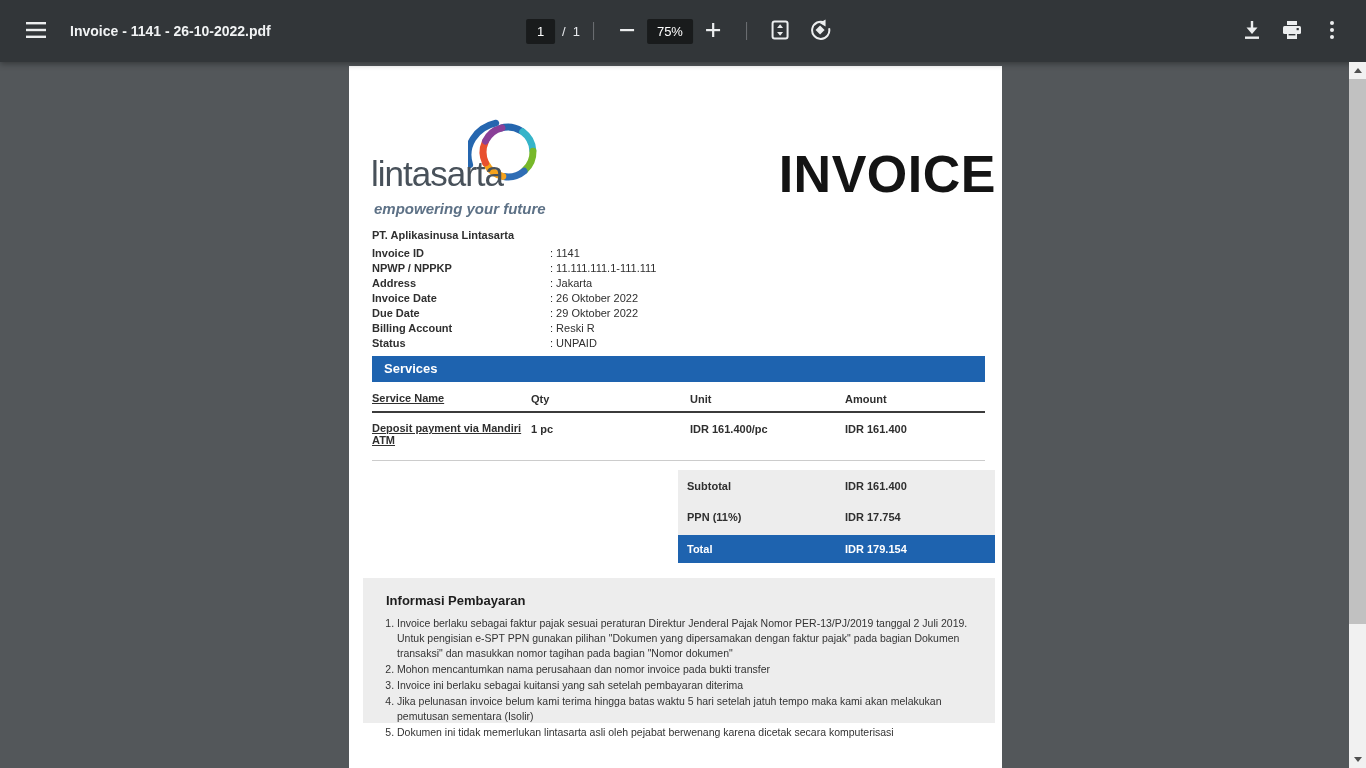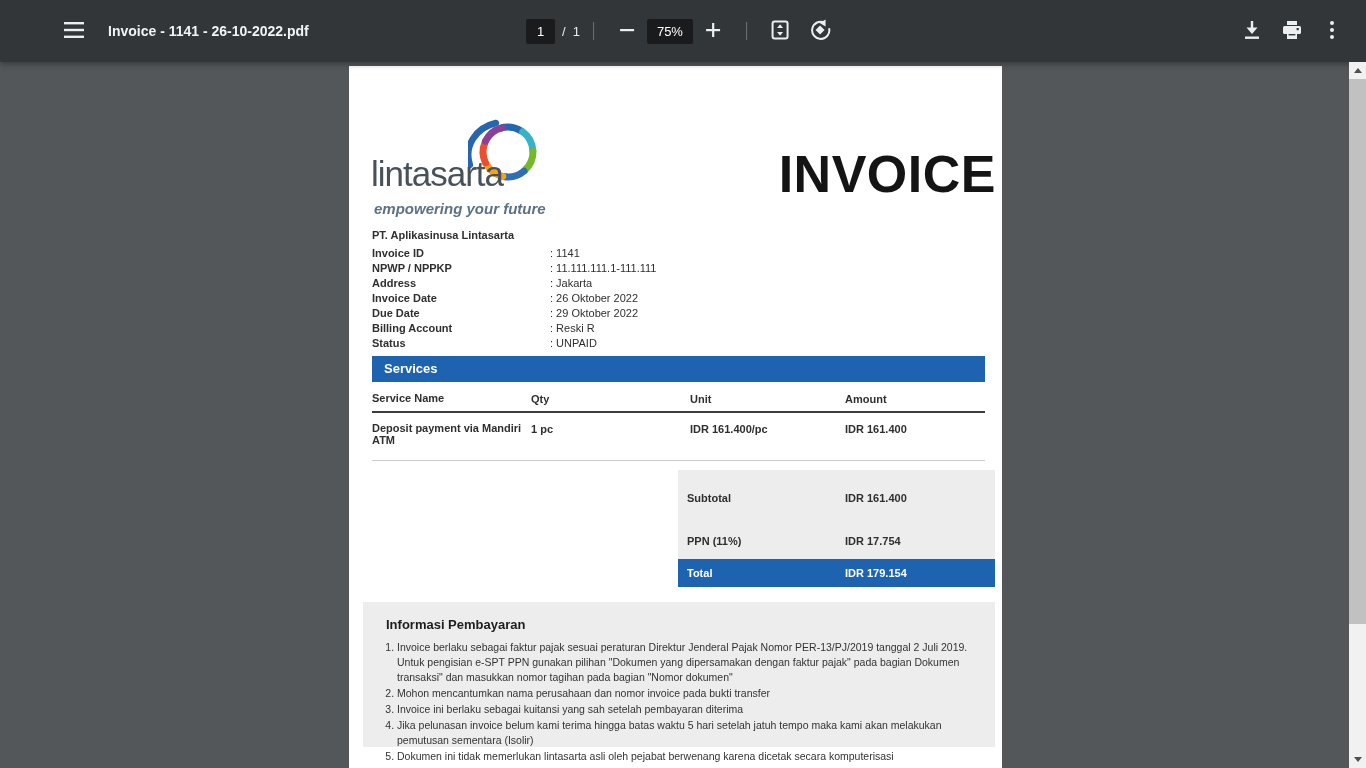--- a/index.html
+++ b/index.html
@@ -3,21 +3,21 @@
 <meta charset="utf-8">
 <style>
   * { box-sizing: border-box; margin: 0; padding: 0; }
   html,body { width:1366px; height:768px; overflow:hidden; }
   body { background:#53575a; font-family:"Liberation Sans", sans-serif; }
 
   
   .toolbar {
     position:fixed; top:0; left:0; width:1366px; height:62px;
     background:#323639; color:#f1f3f4; display:flex; align-items:center;
-    z-index:20; box-shadow:0 2px 6px rgba(0,0,0,.35);padding-left:38px;
+    z-index:20; box-shadow:0 2px 6px rgba(0,0,0,.35);
   }
   .tb-left { display:flex; align-items:center; margin-left:16px; min-width:0; }
   .tb-btn {
     width:40px; height:40px; border:none; background:transparent; color:#f1f3f4;
     display:flex; align-items:center; justify-content:center; border-radius:50%;
     cursor:pointer; flex:0 0 auto;
   }
   .tb-title { font-size:14px; font-weight:bold; margin-left:14px; white-space:nowrap; }
   .tb-center {
     position:absolute; left:50%; transform:translateX(-50%);
@@ -73,34 +73,34 @@
   }
 
   
   .thead { position:absolute; left:23px; top:327px; width:613px; font-size:11px; font-weight:bold; }
   .thead-line { position:absolute; left:23px; top:345px; width:613px; height:2px; background:#3b3b3b; }
   .trow { position:absolute; left:23px; top:357px; width:613px; font-size:11px; font-weight:bold; }
   .row-line { position:absolute; left:23px; top:394px; width:613px; height:1px; background:#cccccc; }
   .col-qty { position:absolute; left:159px; top:0; }
   .col-unit { position:absolute; left:318px; top:0; }
   .col-amount { position:absolute; left:473px; top:0; }
-  .col-service { position:absolute; left:0; top:0; width:152px; line-height:11.5px; }
+  .col-service { position:absolute; left:0; top:0; width:152px; line-height:11.5px;text-decoration:underline; }
 
   
   .totals { position:absolute; left:329px; top:404px; width:317px; background:#ededed; font-size:11px; }
-  .totals-row { position:relative; height:31px;margin-top:12px; }
+  .totals-row { position:relative; height:31px; }
   .totals-row .t-label { position:absolute; left:9px; top:10px; font-weight:bold; }
   .totals-row .t-value { position:absolute; left:167px; top:10px; font-weight:bold; }
   .totals-total { position:relative; height:28px; background:#1e63af; color:#fff; }
   .totals-total .t-label { position:absolute; left:9px; top:8px; font-weight:bold; }
   .totals-total .t-value { position:absolute; left:167px; top:8px; font-weight:bold;text-align:right; }
   .totals-spacer { height:3px; }
 
   
-  .info-box { position:absolute; left:14px; top:512px; width:632px; height:145px; background:#ededed;margin-top:24px; }
+  .info-box { position:absolute; left:14px; top:512px; width:632px; height:145px; background:#ededed; }
   .info-title { position:absolute; left:23px; top:15px; font-size:13px; font-weight:bold; color:#1d1d1d; }
   .info-list { position:absolute; left:21px; top:38px; width:600px; font-size:10.5px; line-height:15px; color:#333; }
   .info-list ol { padding-left:13px; }
   .info-list li { margin-bottom:1px; }
 </style>
 </head>
 <body>
 
 <div class="toolbar">
   <div class="tb-left">

